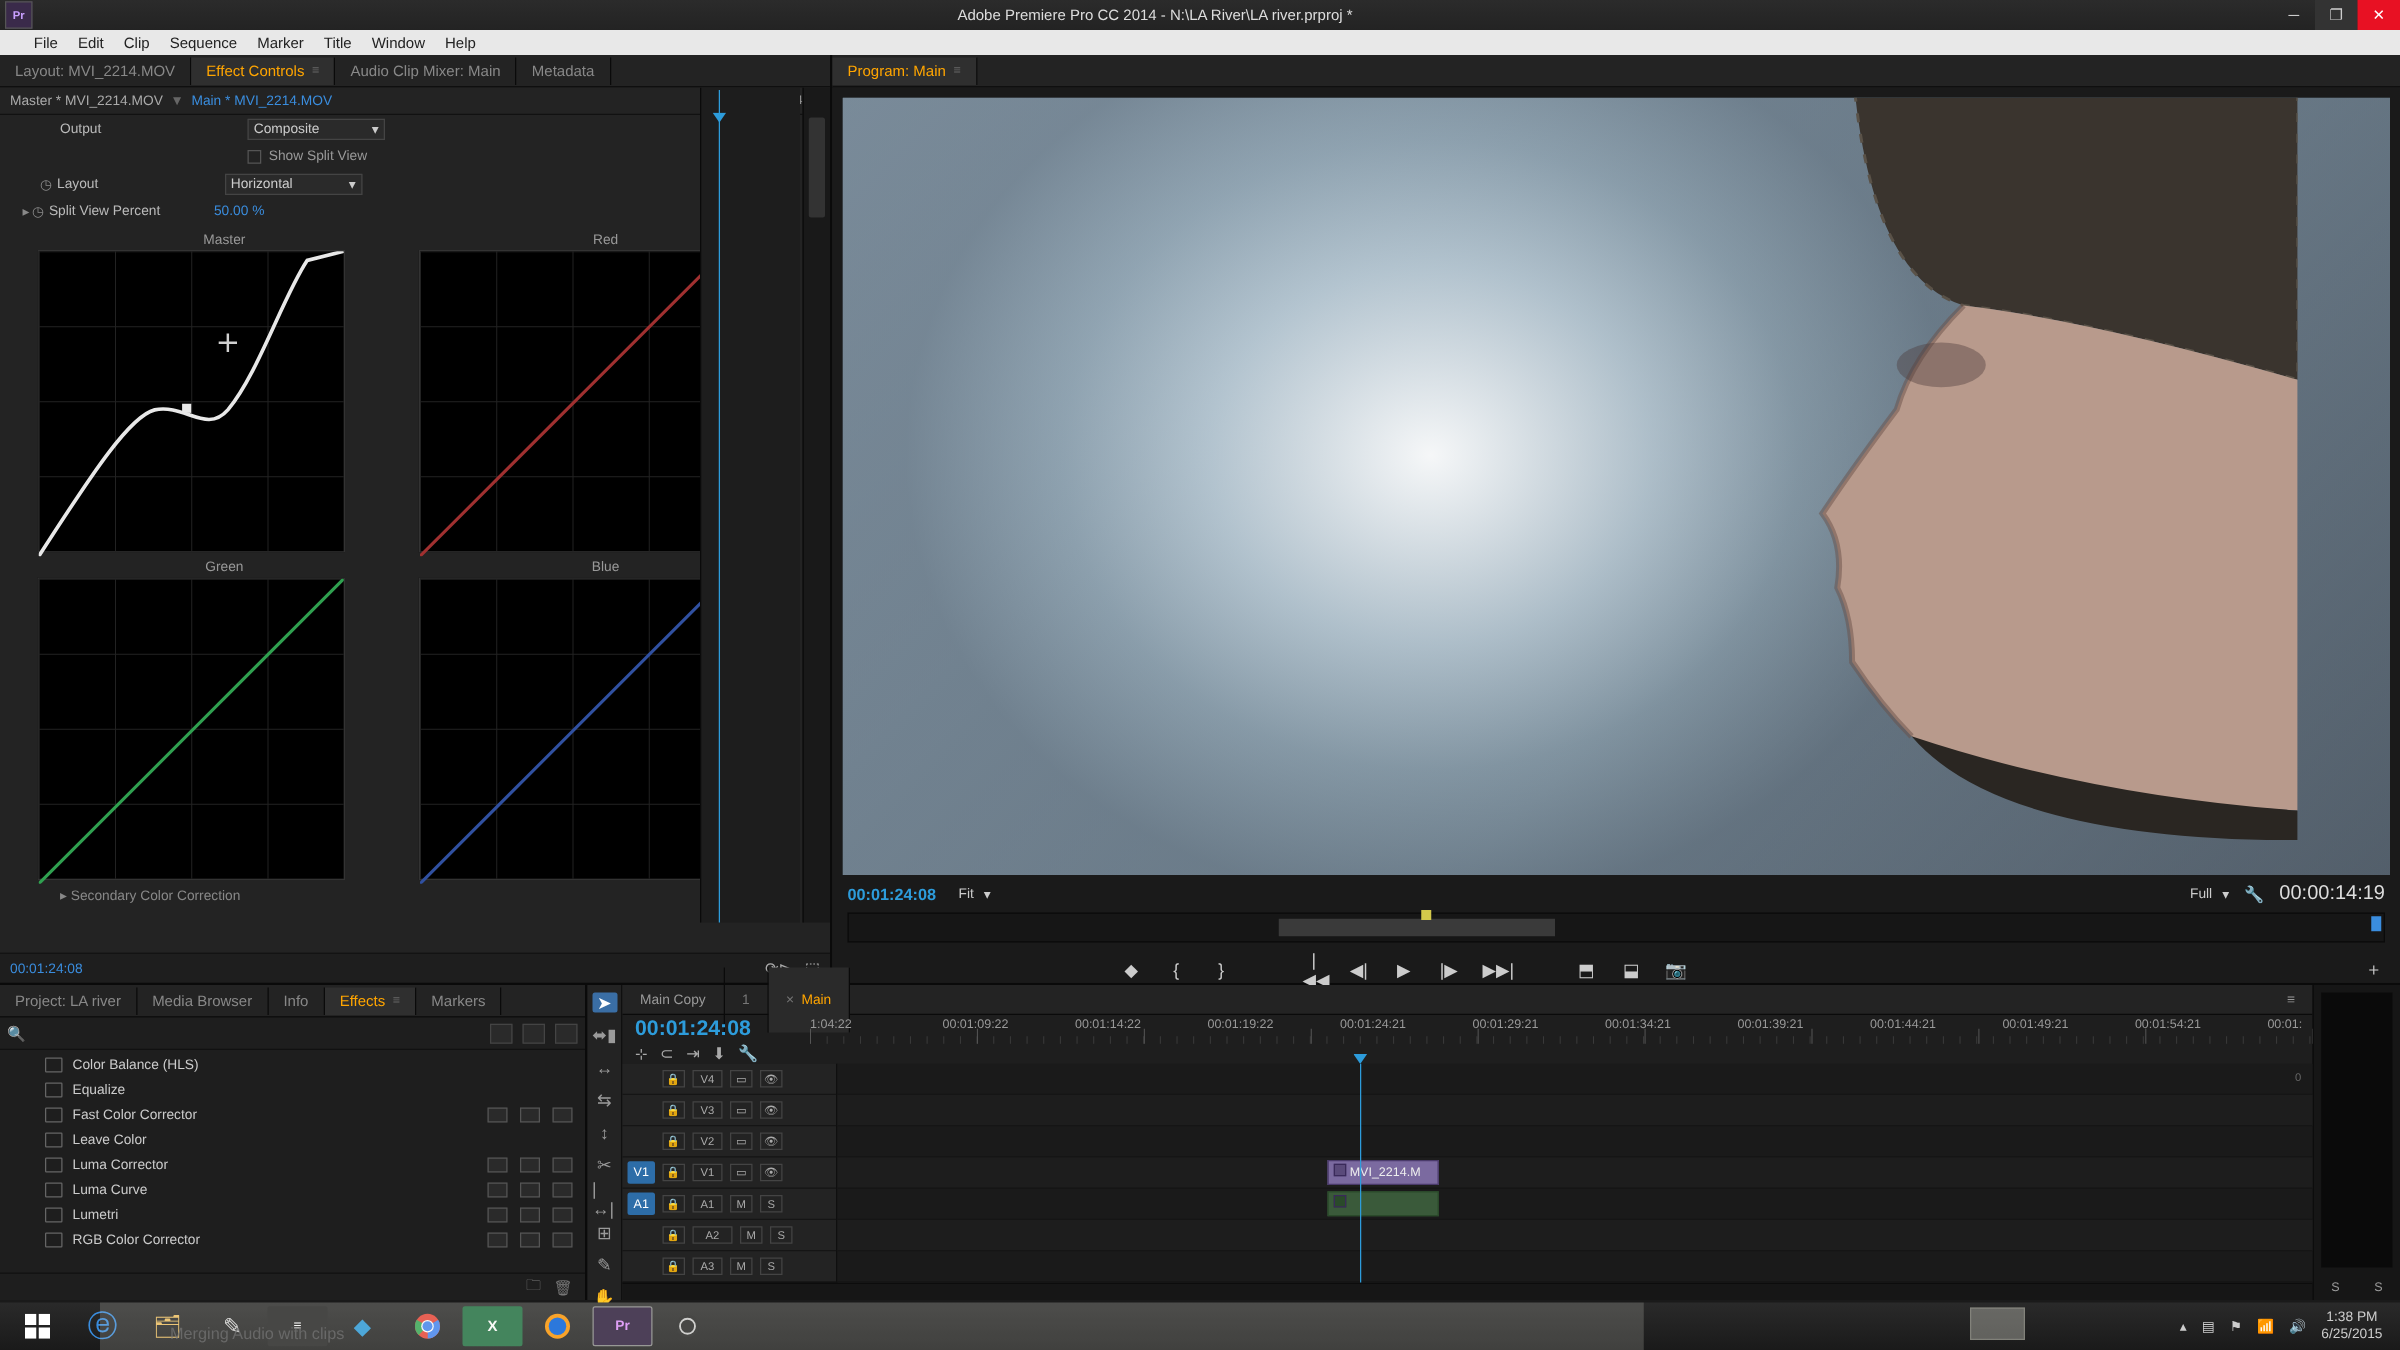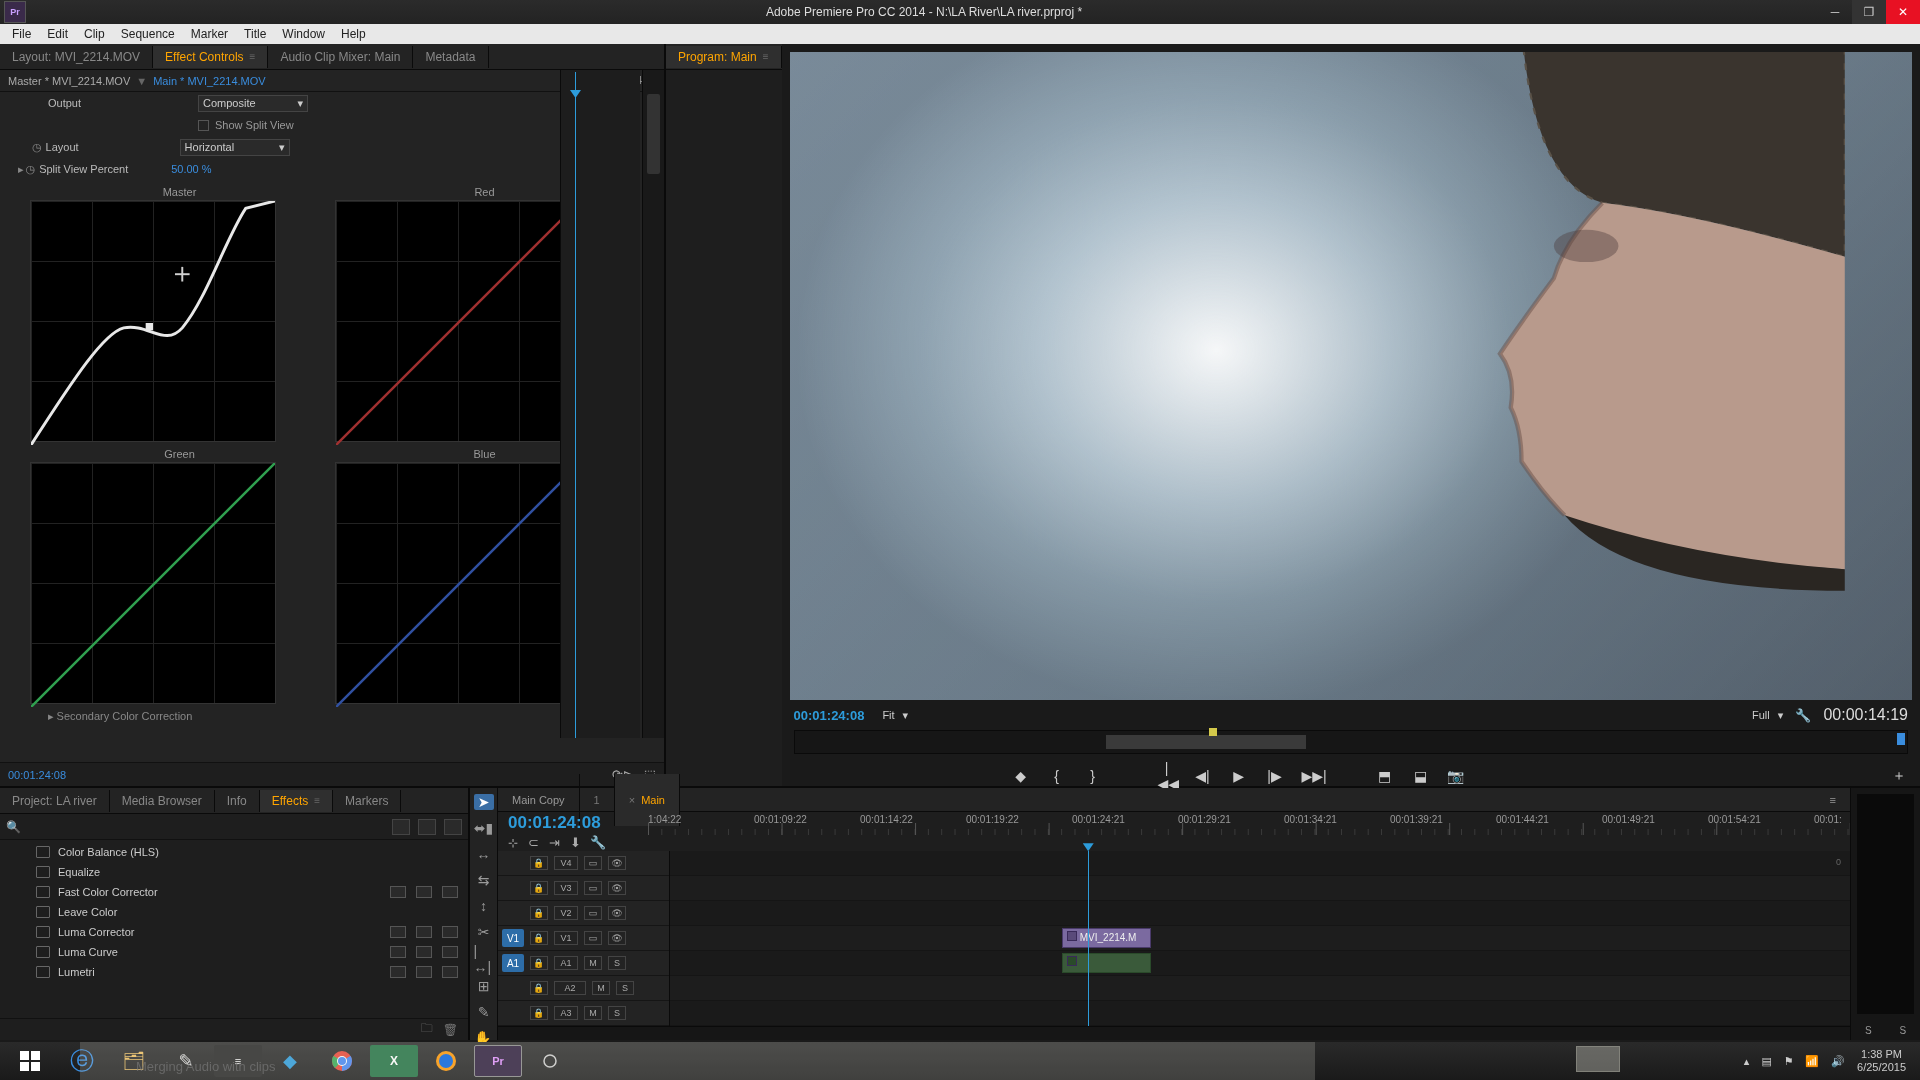--- a/index.html
+++ b/index.html
@@ -8,33 +8,33 @@
 
 .titlebar { height: 24px; background: linear-gradient(#2b2b2b,#232323); display: flex; align-items: center; color: #ccc; font-size: 12px; }
 .titlebar .app-icon { width: 22px; height: 22px; background: #3a2a4a; margin: 0 4px; display:flex;align-items:center;justify-content:center;color:#c9a0ff;font-size:9px;font-weight:bold;border:1px solid #555; }
 .titlebar .title { flex: 1; text-align: center; color: #ddd; }
 .titlebar .winbtn { width: 34px; height: 24px; display:flex;align-items:center;justify-content:center; font-size:12px; color:#ccc;}
 .titlebar .winbtn.close { background:#e81123;color:#fff;}
 .titlebar .winbtn.max { background:#333; }
 .titlebar .winbtn.min {}
 
 
-.menubar { height: 20px; background: #e8e8e8; display:flex; align-items:center; padding:0 4px; font-size:12px; color:#222;}
+.menubar { height: 20px; background: #e8e8e8; display:flex; align-items:center; padding:0 19px; font-size:12px; color:#222;}
 .menubar span { padding: 2px 8px; cursor:default;}
 
 
 .tabstrip { height: 26px; background: #232323; display:flex; align-items:center; border-bottom:1px solid #0a0a0a; font-size:12px;}
 .tabstrip .tab { padding: 4px 12px; color:#888; border-right:1px solid #0a0a0a; display:flex;align-items:center;gap:6px;}
 .tabstrip .tab.active { background:#2f2f2f; color:orange; }
 .tabstrip .tab .menu-icon{color:#666;font-size:10px;}
 
 
 .upper { display:flex; height: 742px; }
 .source-panel { width: 666px; background:#1e1e1e; display:flex; flex-direction:column; border-right:2px solid #0a0a0a;}
-.program-panel { flex:1; background:#1e1e1e; display:flex;flex-direction:row;}
+.program-panel { flex:1; background:#1e1e1e; display:flex;flex-direction:column;}
 .lower { display:flex; height: 254px; border-top:2px solid #0a0a0a;}
 .project-panel { width:470px; background:#1e1e1e; border-right:2px solid #0a0a0a; display:flex; flex-direction:column;}
 .tools-strip { width:28px; background:#232323; border-right:1px solid #0a0a0a; display:flex;flex-direction:column;align-items:center;padding-top:6px;gap:10px;}
 .tools-strip .tool{width:20px;height:18px;color:#9a9a9a;font-size:14px;display:flex;align-items:center;justify-content:center;}
 .tools-strip .tool.active{background:#3a6ea5;color:#fff;border-radius:2px;}
 .timeline-panel { flex:1; background:#1e1e1e; display:flex;flex-direction:column;}
 .audio-meter { width:70px; background:#161616; border-left:1px solid #0a0a0a; display:flex;flex-direction:column;}
 
 
 .ec-body { flex:1; overflow:hidden; position:relative; background:#232323;}
@@ -417,20 +417,29 @@
           </div>
           <div class="effect-item">
             <span class="eicon"></span>
             <span>Lumetri</span>
             <span class="badges">
               <span class="badge"></span>
               <span class="badge"></span>
               <span class="badge"></span>
             </span>
           </div>
+          <div class="effect-item">
+            <span class="eicon"></span>
+            <span>RGB Color Corrector</span>
+            <span class="badges">
+              <span class="badge"></span>
+              <span class="badge"></span>
+              <span class="badge"></span>
+            </span>
+          </div>
         </div>
       <div class="proj-foot">
         <span>🗀</span>
         <span>🗑</span>
       </div>
     </div>
   </div>
 
   <div class="tools-strip">
     <div class="tool active">➤</div>

